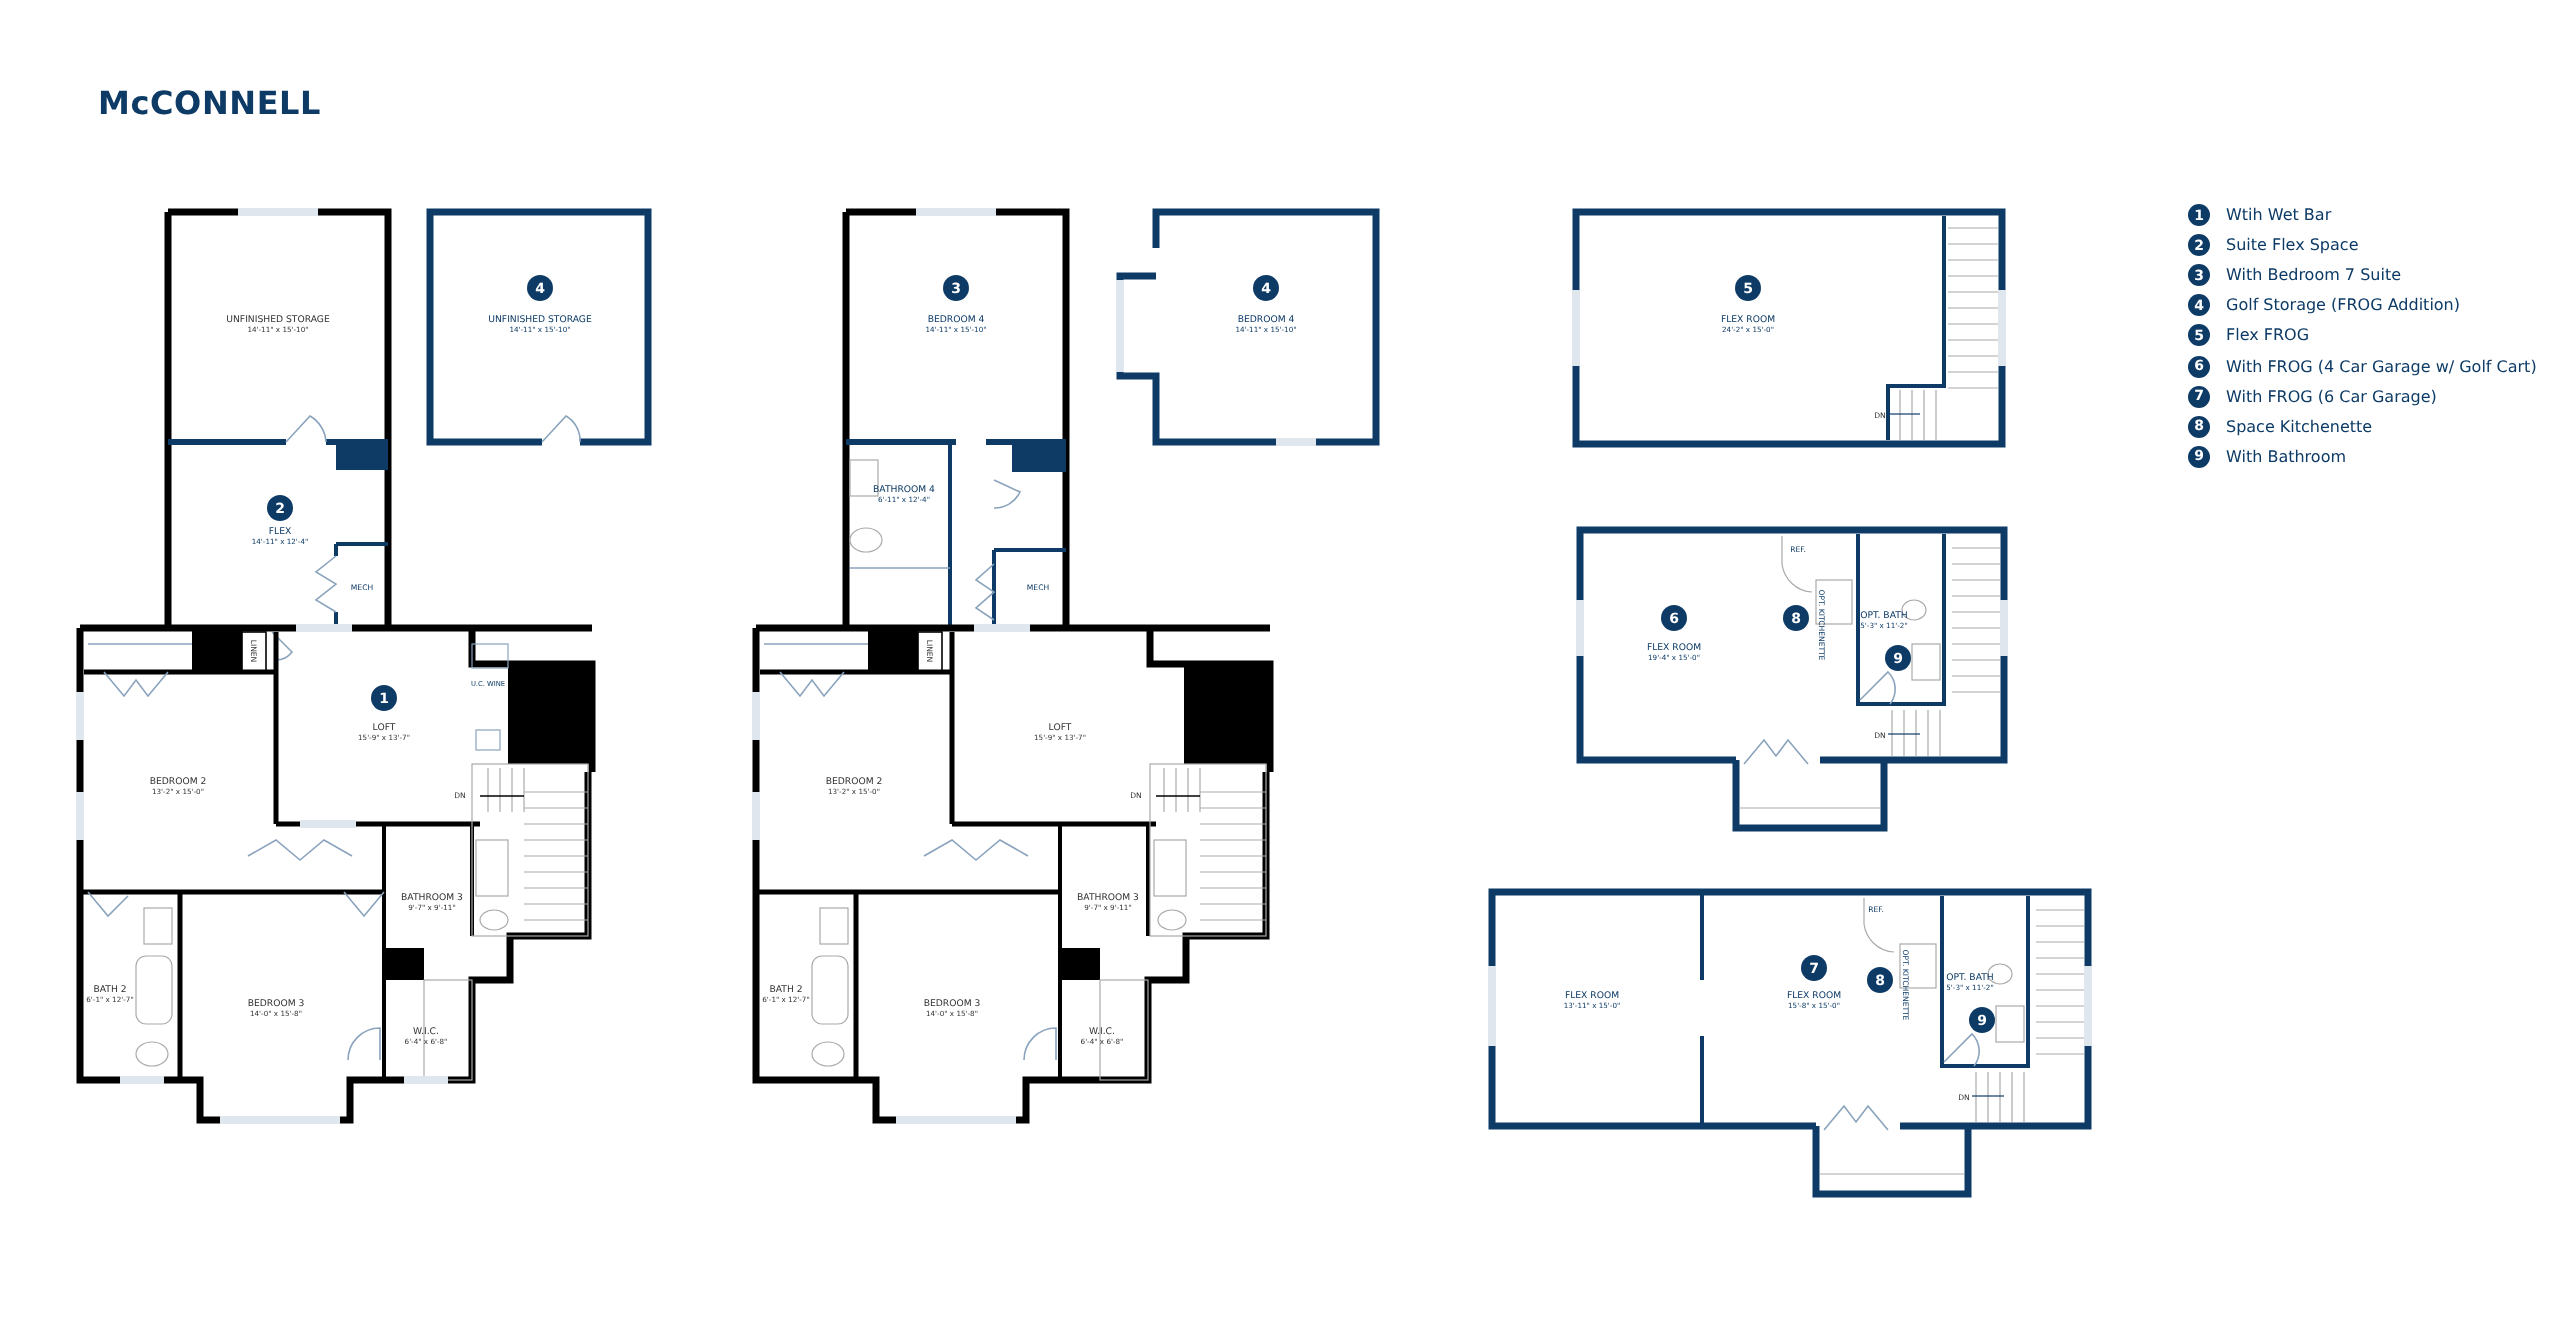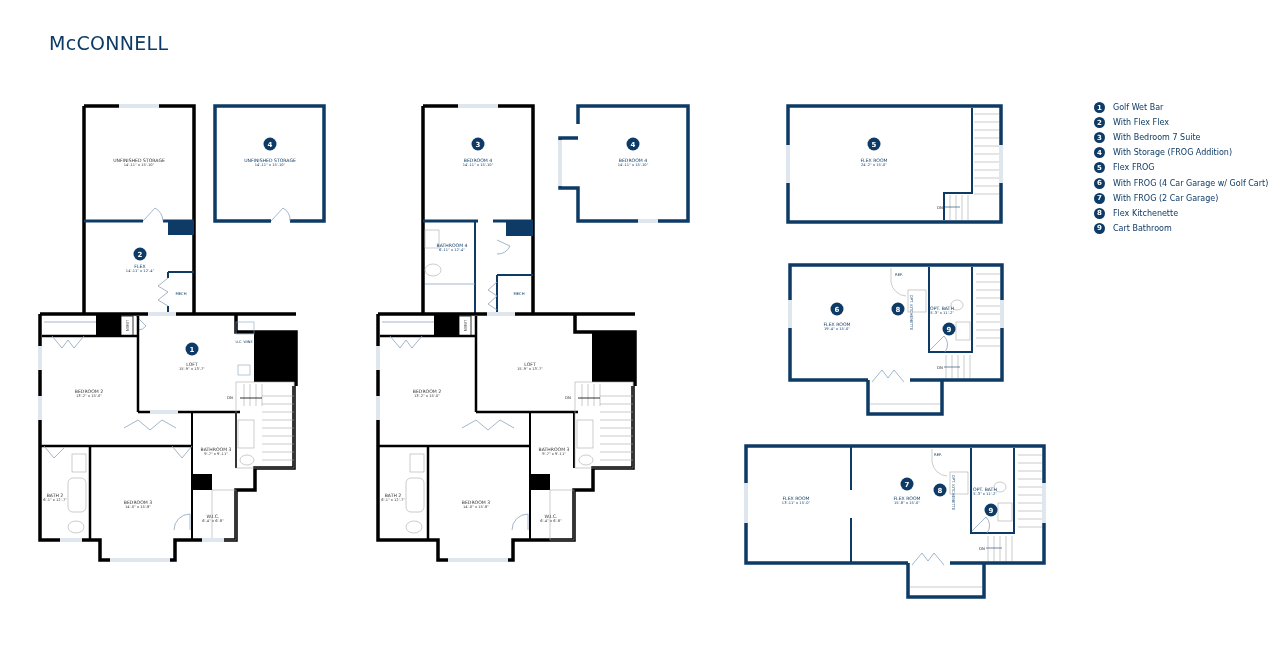--- a/index.html
+++ b/index.html
@@ -1,17 +1,17 @@
 <!DOCTYPE html>
 <html><head>
 <meta charset="utf-8">
 <style>
   html, body { margin: 0; padding: 0; background: #ffffff; }
   body { width: 1280px; height: 659px; position: relative; overflow: hidden; font-family: "Liberation Sans", sans-serif; }
-  .title { position: absolute; left: 49px; top: 32px; font-size: 19px; font-weight: normal; color: #0d3b66; letter-spacing: 0.3px; font-family: "DejaVu Sans", sans-serif; }
+  .title { position: absolute; left: 49px; top: 42px; font-size: 16px; font-weight: bold; color: #0d3b66; letter-spacing: 0.3px; font-family: "DejaVu Sans", sans-serif; }
   svg.plans { position: absolute; left: 0; top: 0; }
   .legend { position: absolute; left: 1094px; top: 100px; }
   .legend-item { display: flex; align-items: center; height: 15.1px; }
   .badge { width: 11px; height: 11px; border-radius: 50%; background: #0d3b66; color: #fff; font-size: 7px; font-weight: bold; display: flex; align-items: center; justify-content: center; margin-right: 8px; font-family: "DejaVu Sans", sans-serif; }
   .legend-label { font-size: 8px; color: #0d3b66; font-family: "DejaVu Sans", sans-serif; white-space: nowrap; }
   .lbl { position: absolute; text-align: center; font-family: "DejaVu Sans", sans-serif; color: #333; line-height: 1.15; transform: translateX(-50%); white-space: nowrap; }
   .lbl .n { font-size: 4.6px; display: block; }
   .lbl .d { font-size: 3.6px; display: block; }
   .lbl.blue { color: #0d3b66; }
   .num { position: absolute; width: 13px; height: 13px; border-radius: 50%; background: #0d3b66; color: #fff; font-size: 7px; font-weight: bold; display: flex; align-items: center; justify-content: center; transform: translate(-50%, -50%); font-family: "DejaVu Sans", sans-serif; }
@@ -385,47 +385,47 @@
 <div class="lbl blue" style="left:985px;top:487px">
     <span class="n">OPT. BATH</span>
     <span class="d">5'-3" x 11'-2"</span>
   </div>
 <div class="num" style="left:991px;top:510px">9</div>
 <div class="small" style="left:982px;top:546px">DN</div>
 
 <div class="legend">
   <div class="legend-item">
       <span class="badge">1</span>
-      <span class="legend-label">Golf Wet Bar</span>
+      <span class="legend-label">Wtih Wet Bar</span>
     </div>
   <div class="legend-item">
       <span class="badge">2</span>
-      <span class="legend-label">With Flex Flex</span>
+      <span class="legend-label">Suite Flex Space</span>
     </div>
   <div class="legend-item">
       <span class="badge">3</span>
       <span class="legend-label">With Bedroom 7 Suite</span>
     </div>
   <div class="legend-item">
       <span class="badge">4</span>
-      <span class="legend-label">With Storage (FROG Addition)</span>
+      <span class="legend-label">Golf Storage (FROG Addition)</span>
     </div>
   <div class="legend-item">
       <span class="badge">5</span>
       <span class="legend-label">Flex FROG</span>
     </div>
   <div class="legend-item">
       <span class="badge">6</span>
       <span class="legend-label">With FROG (4 Car Garage w/ Golf Cart)</span>
     </div>
   <div class="legend-item">
       <span class="badge">7</span>
-      <span class="legend-label">With FROG (2 Car Garage)</span>
+      <span class="legend-label">With FROG (6 Car Garage)</span>
     </div>
   <div class="legend-item">
       <span class="badge">8</span>
-      <span class="legend-label">Flex Kitchenette</span>
+      <span class="legend-label">Space Kitchenette</span>
     </div>
   <div class="legend-item">
       <span class="badge">9</span>
-      <span class="legend-label">Cart Bathroom</span>
+      <span class="legend-label">With Bathroom</span>
     </div>
 </div>
 
 </body></html>

